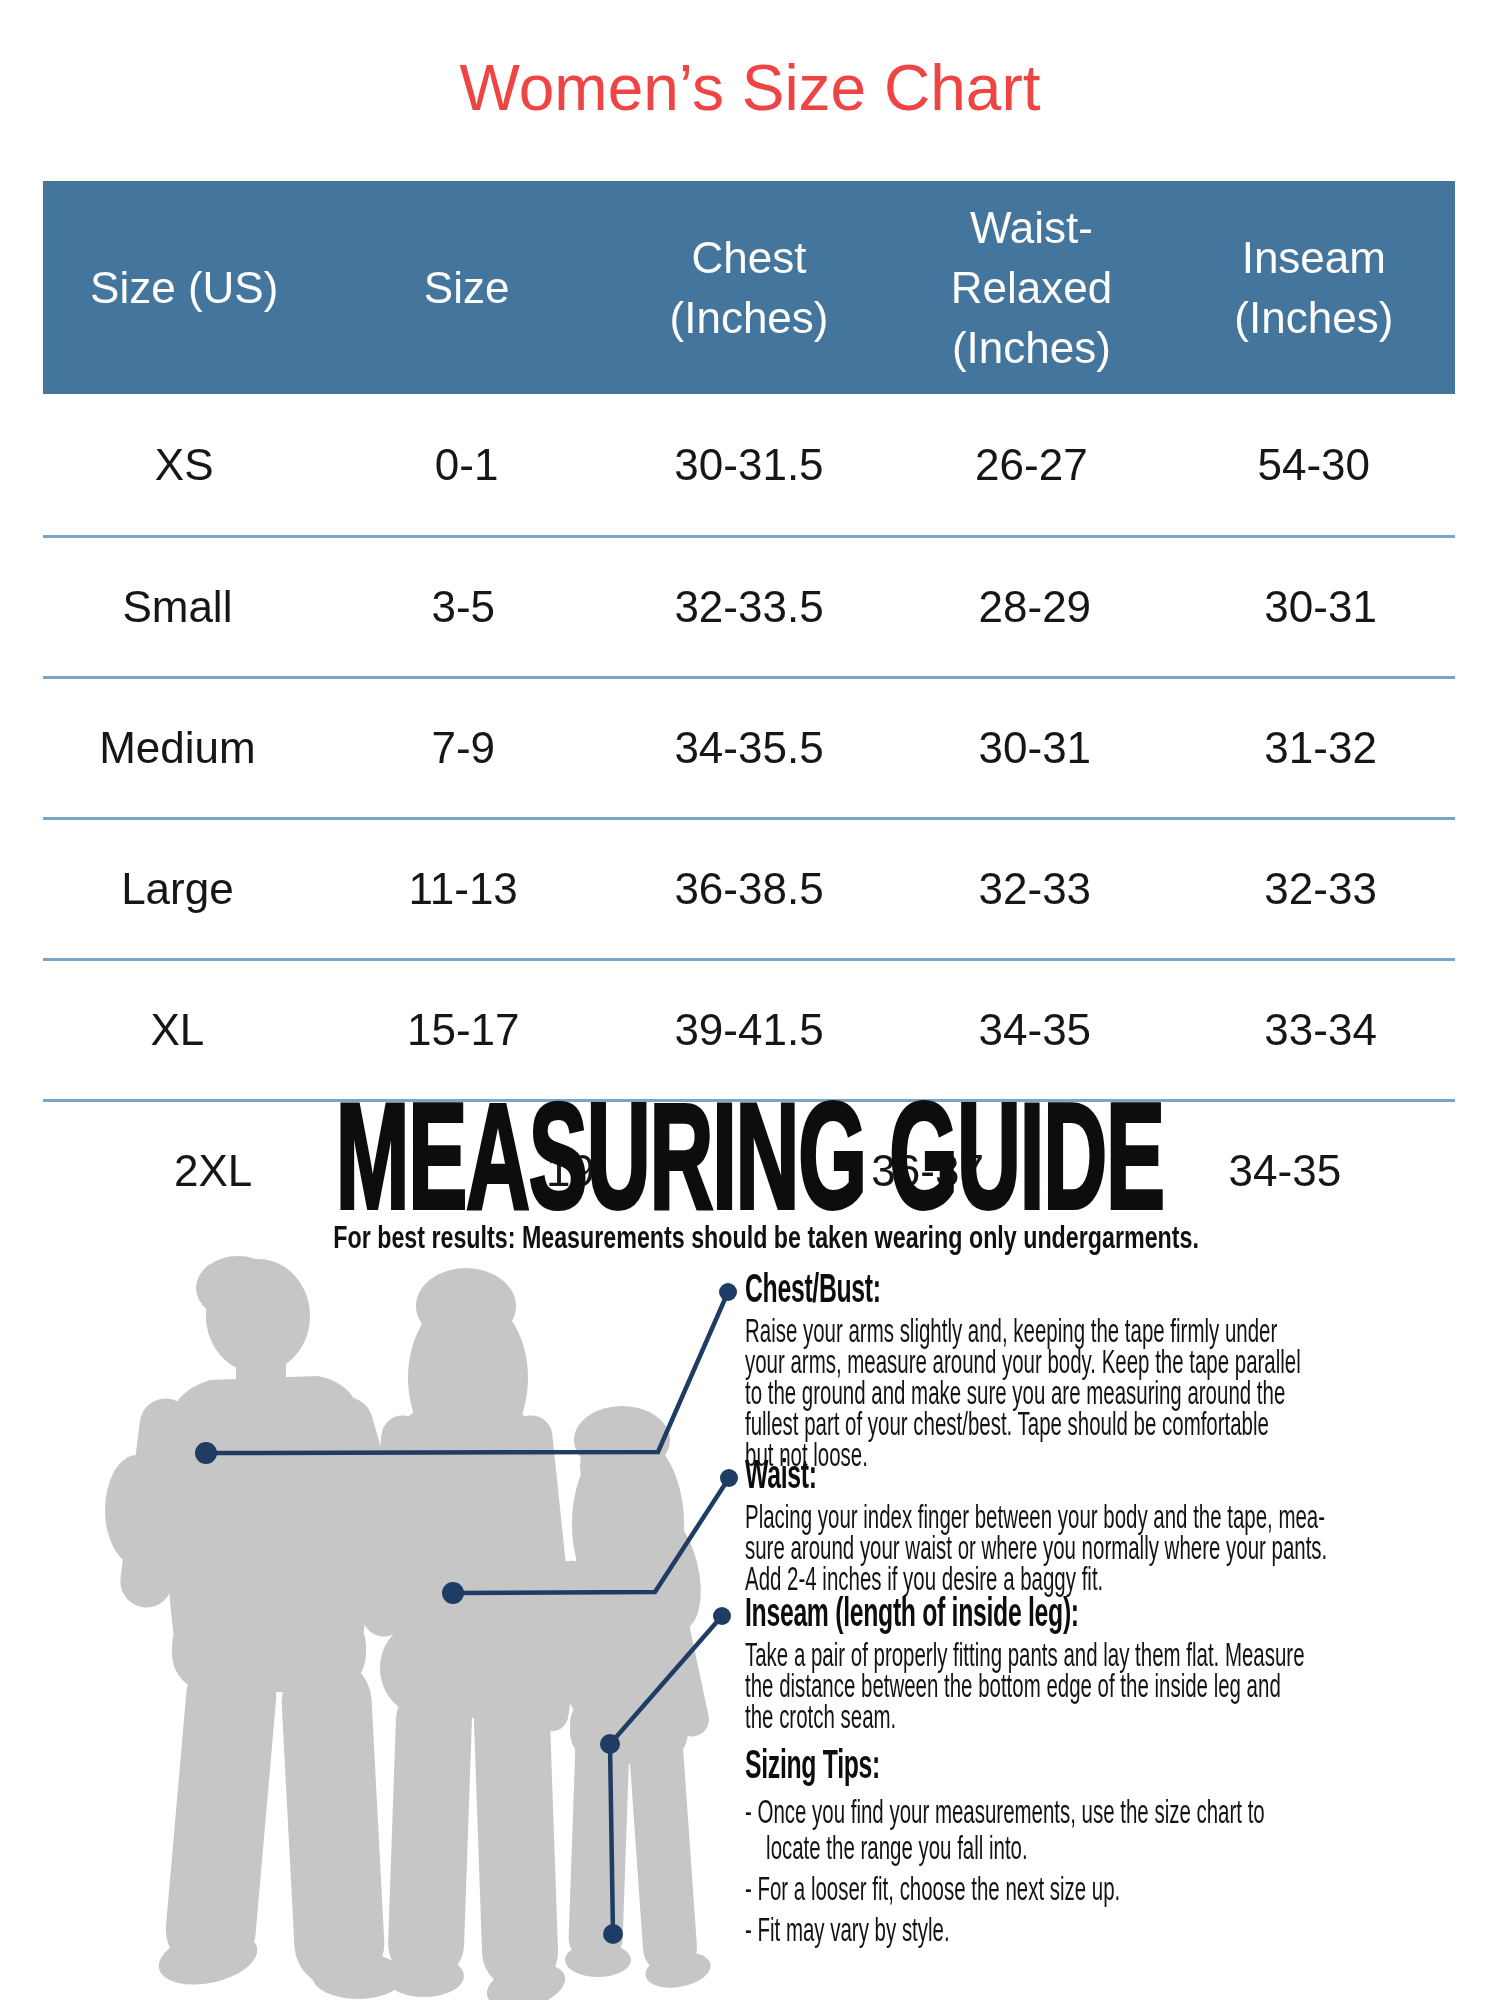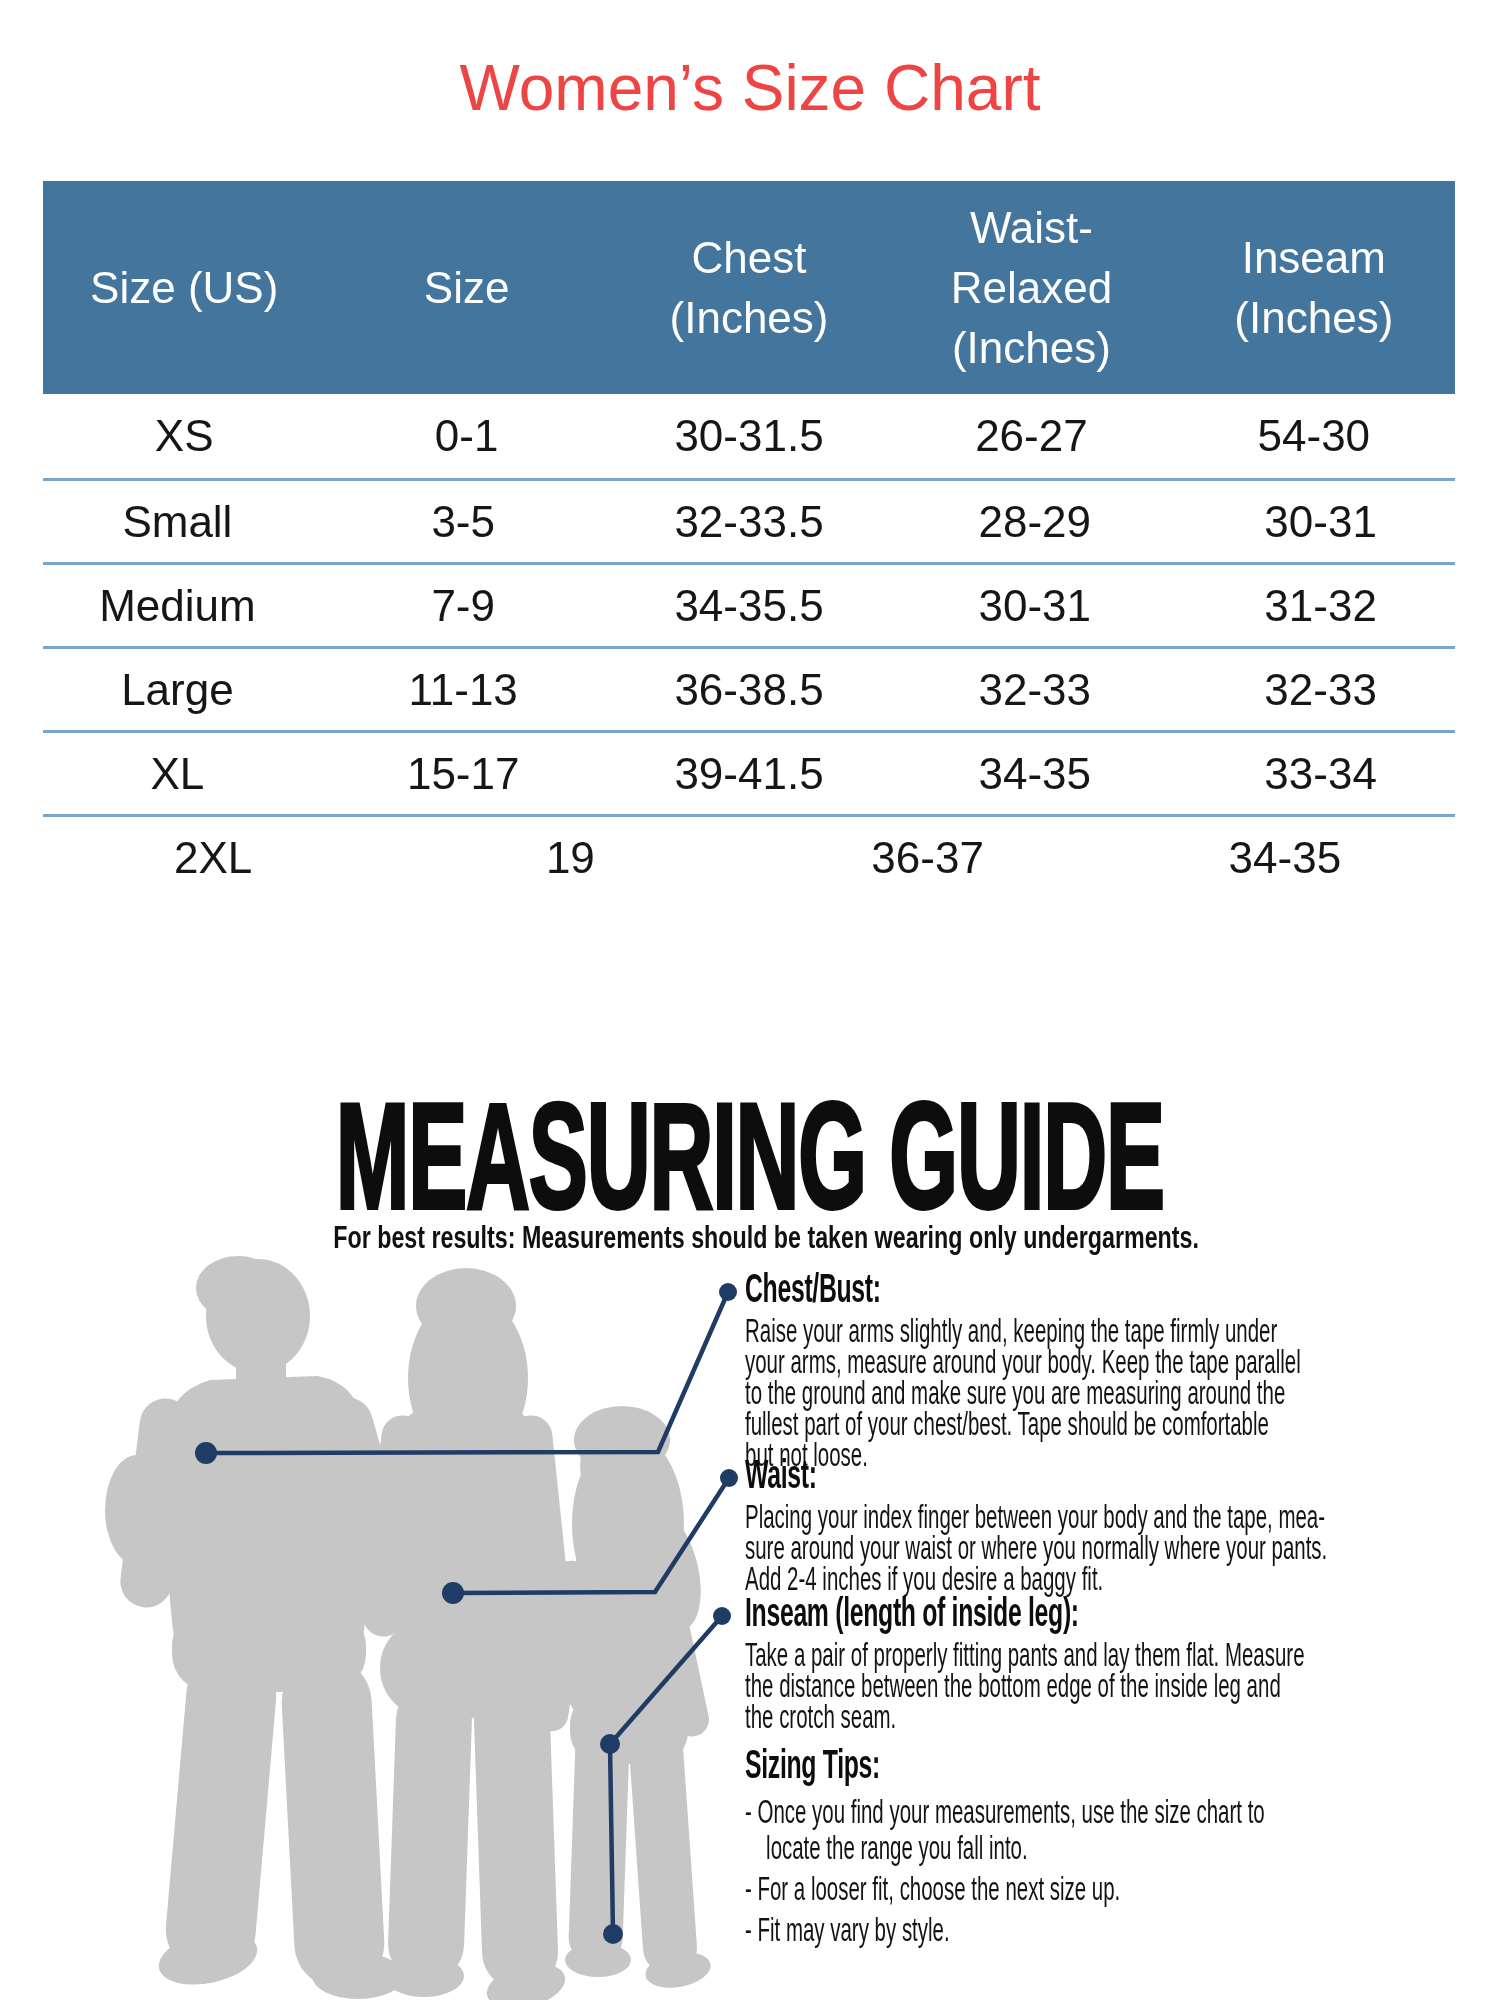--- a/index.html
+++ b/index.html
@@ -24,21 +24,21 @@
   .thead{
     display:flex; width:100%; height:213px; background:var(--header-bg);
     align-items:stretch;
   }
   .th{
     flex:1 1 20%; display:flex; align-items:center; justify-content:center;
     text-align:center; color:var(--header-text); font-size:44px; line-height:60px;
     white-space:pre-line;
   }
   .trow{
-    display:flex; width:100%; height:84px; box-sizing:border-box;
+    display:flex; width:100%; height:141px; box-sizing:border-box;justify-content:flex-end;
   }
   .trow + .trow{ border-top:3px solid var(--divider);gap:17px; }
   .td{
     flex:1 1 20%; display:flex; align-items:center; justify-content:center;
     text-align:center; font-size:44px; color:#161616;
   }
   
   .mg-headline{
     position:absolute; top:1081px; left:0; width:100%; text-align:center;
   }

